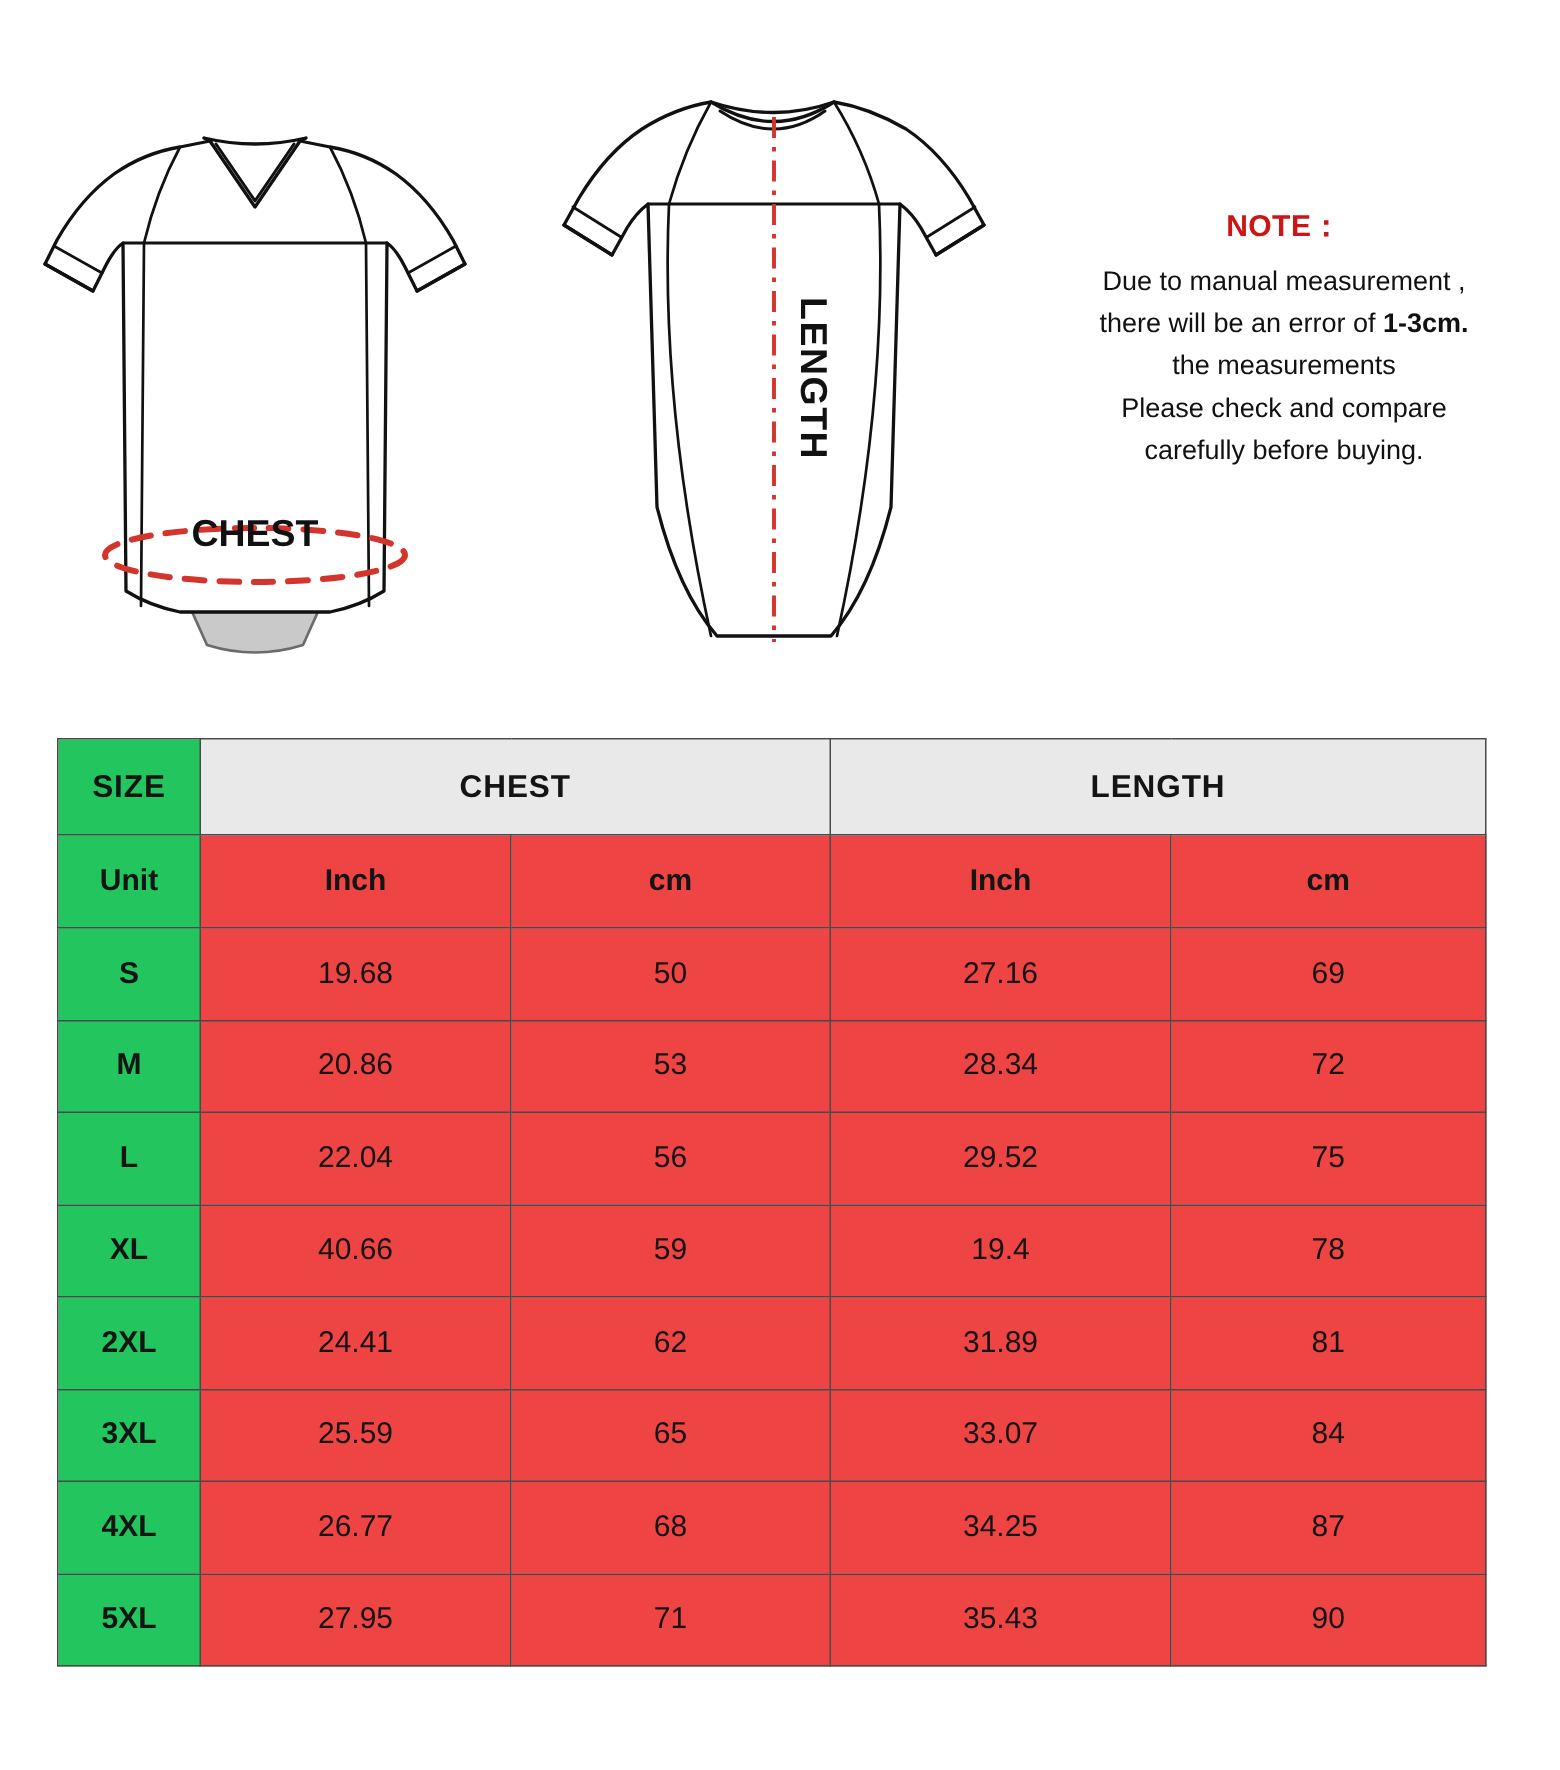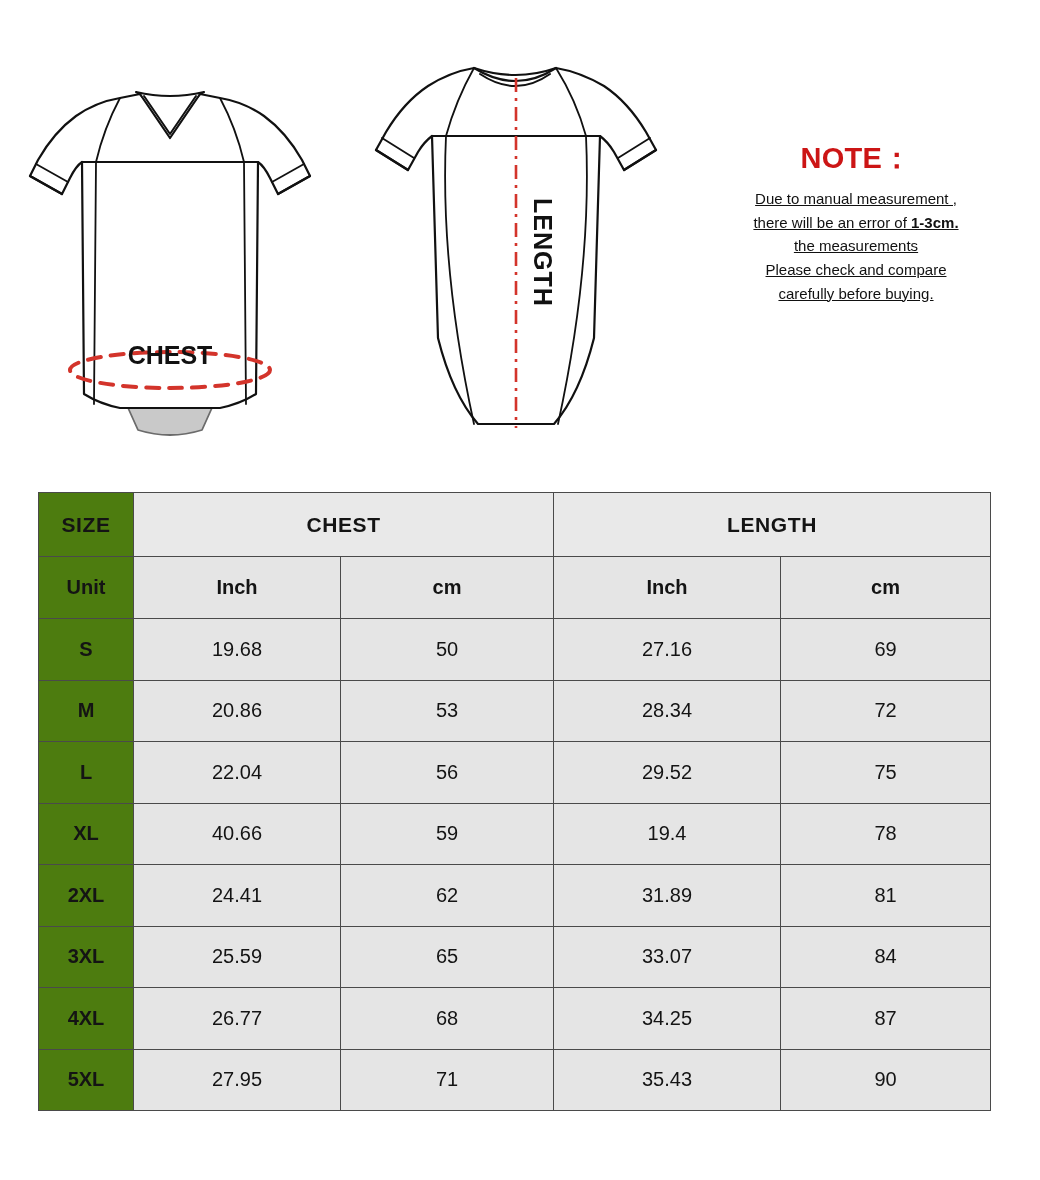--- a/index.html
+++ b/index.html
@@ -36,62 +36,61 @@
   
   #note-block {
     position: absolute;
     left: 688px;
     top: 136px;
     width: 336px;
     text-align: center;
     line-height: 1.58;
   }
   #note-title {
-    font-size: 29px;
+    font-size: 20px;
     font-weight: bold;
     color: #cc1515;
     letter-spacing: .3px;
     margin-bottom: 5px;
   }
   .note-line {
-    font-size: 15px;
+    font-size: 18px;
     color: #111111;
     white-space: nowrap;
-    text-decoration: underline;
   }
   .note-line b { font-weight: bold; }
 
   
   #size-table {
     position: absolute;
     left: 38px;
     top: 492px;
     width: 952px;
     border-collapse: collapse;
     table-layout: fixed;
   }
   #size-table th,
   #size-table td {
     border: 1.4px solid #4a4a4a;
     text-align: center;
     vertical-align: middle;
     font-size: 20px;
     color: #141414;
-    background: #e5e5e5;
+    background: #ef4444;
     padding: 0;
   }
   #size-table .grouphdr {
     height: 64px;
     background: #e9e9e9;
     font-weight: bold;
     font-size: 21px;
     letter-spacing: .6px;
   }
   #size-table .sizecell {
-    background: #4d7c0f;
+    background: #22c55e;
     font-weight: bold;
     width: 95px;
   }
   #size-table tr.unit-row td { height: 62px; font-weight: bold; }
   #size-table tr.data-row td { height: 61.5px; }
   #size-table td.numcell { font-weight: normal; }
 
   
   col.c-size { width: 95px; }
   col.c-ci   { width: 207px; }

